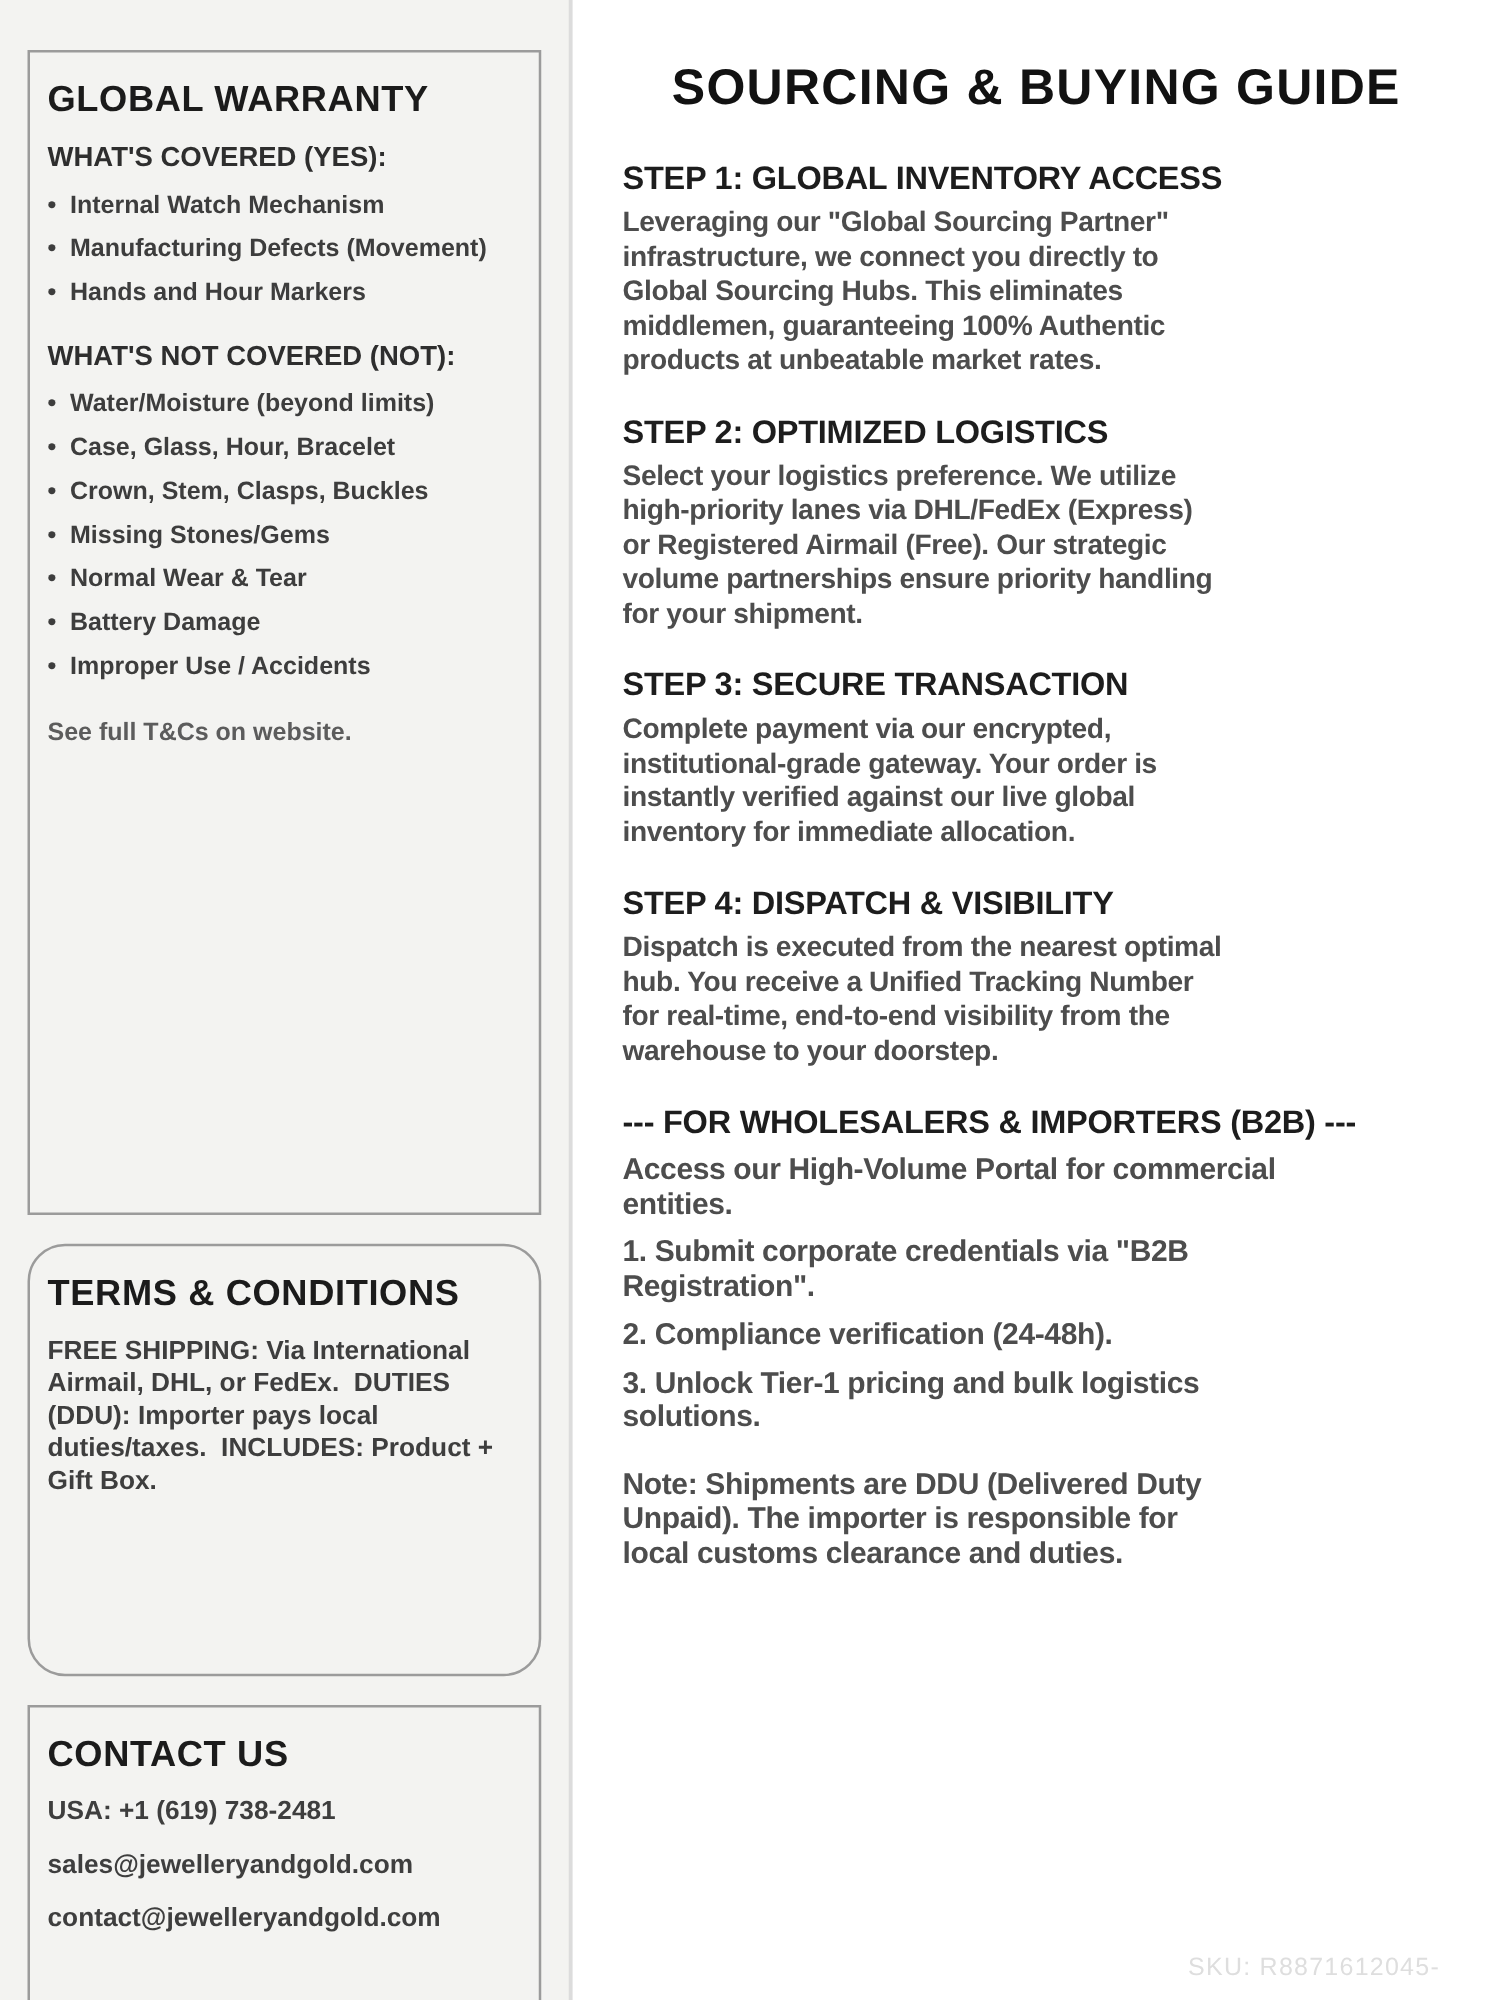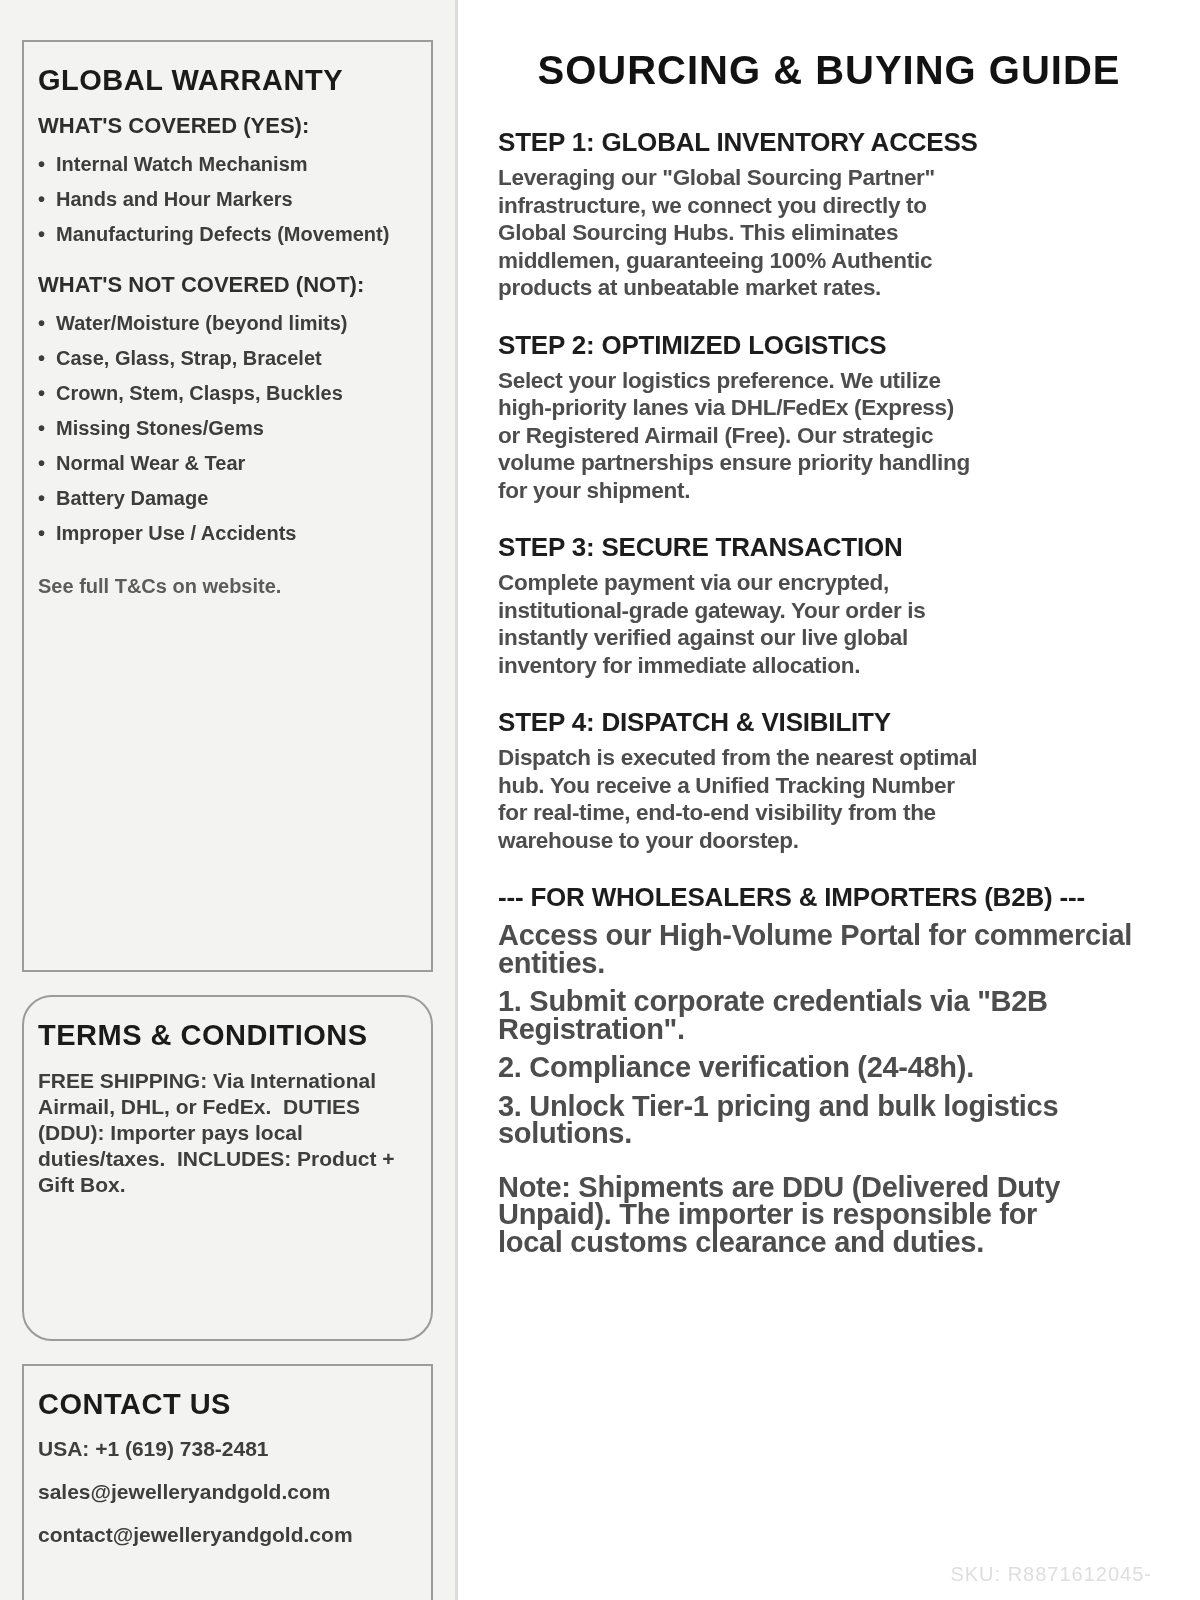--- a/index.html
+++ b/index.html
@@ -82,21 +82,21 @@
   }
   .step p {
     font-size: 22.5px; font-weight: 700; color: #4d4d4d;
     letter-spacing: -0.3px;
     line-height: 27.5px;
     margin: 0 0 28px 0;
     white-space: pre-line;
   }
   .b2b-heading { margin-bottom: 10px; }
   .b2b p {
-    font-size: 29px; font-weight: 700; color: #4d4d4d;
+    font-size: 24px; font-weight: 700; color: #4d4d4d;
     letter-spacing: -0.3px;
     line-height: 27.5px;
     margin: 0 0 11px 0;
     white-space: pre-line;
   }
   .b2b .note { margin-top: 26px; }
   .sku {
     position: absolute; right: 48px; bottom: 14px;
     font-size: 20px; font-weight: 400; color: #dedede;
     letter-spacing: 1px;
@@ -107,30 +107,30 @@
 
 <div class="sidebar">
 
   <div class="panel panel-warranty">
     <h2>GLOBAL WARRANTY</h2>
     <div class="subhead">WHAT'S COVERED (YES):</div>
     <ul class="bullets">
 
         <li><span>Internal Watch Mechanism</span></li>
 
+        <li><span>Manufacturing Defects (Movement)</span></li>
+
         <li><span>Hands and Hour Markers</span></li>
-
-        <li><span>Manufacturing Defects (Movement)</span></li>
       </ul>
     <div class="subhead">WHAT'S NOT COVERED (NOT):</div>
     <ul class="bullets">
 
         <li><span>Water/Moisture (beyond limits)</span></li>
 
-        <li><span>Case, Glass, Strap, Bracelet</span></li>
+        <li><span>Case, Glass, Hour, Bracelet</span></li>
 
         <li><span>Crown, Stem, Clasps, Buckles</span></li>
 
         <li><span>Missing Stones/Gems</span></li>
 
         <li><span>Normal Wear &amp; Tear</span></li>
 
         <li><span>Battery Damage</span></li>
 
         <li><span>Improper Use / Accidents</span></li>

